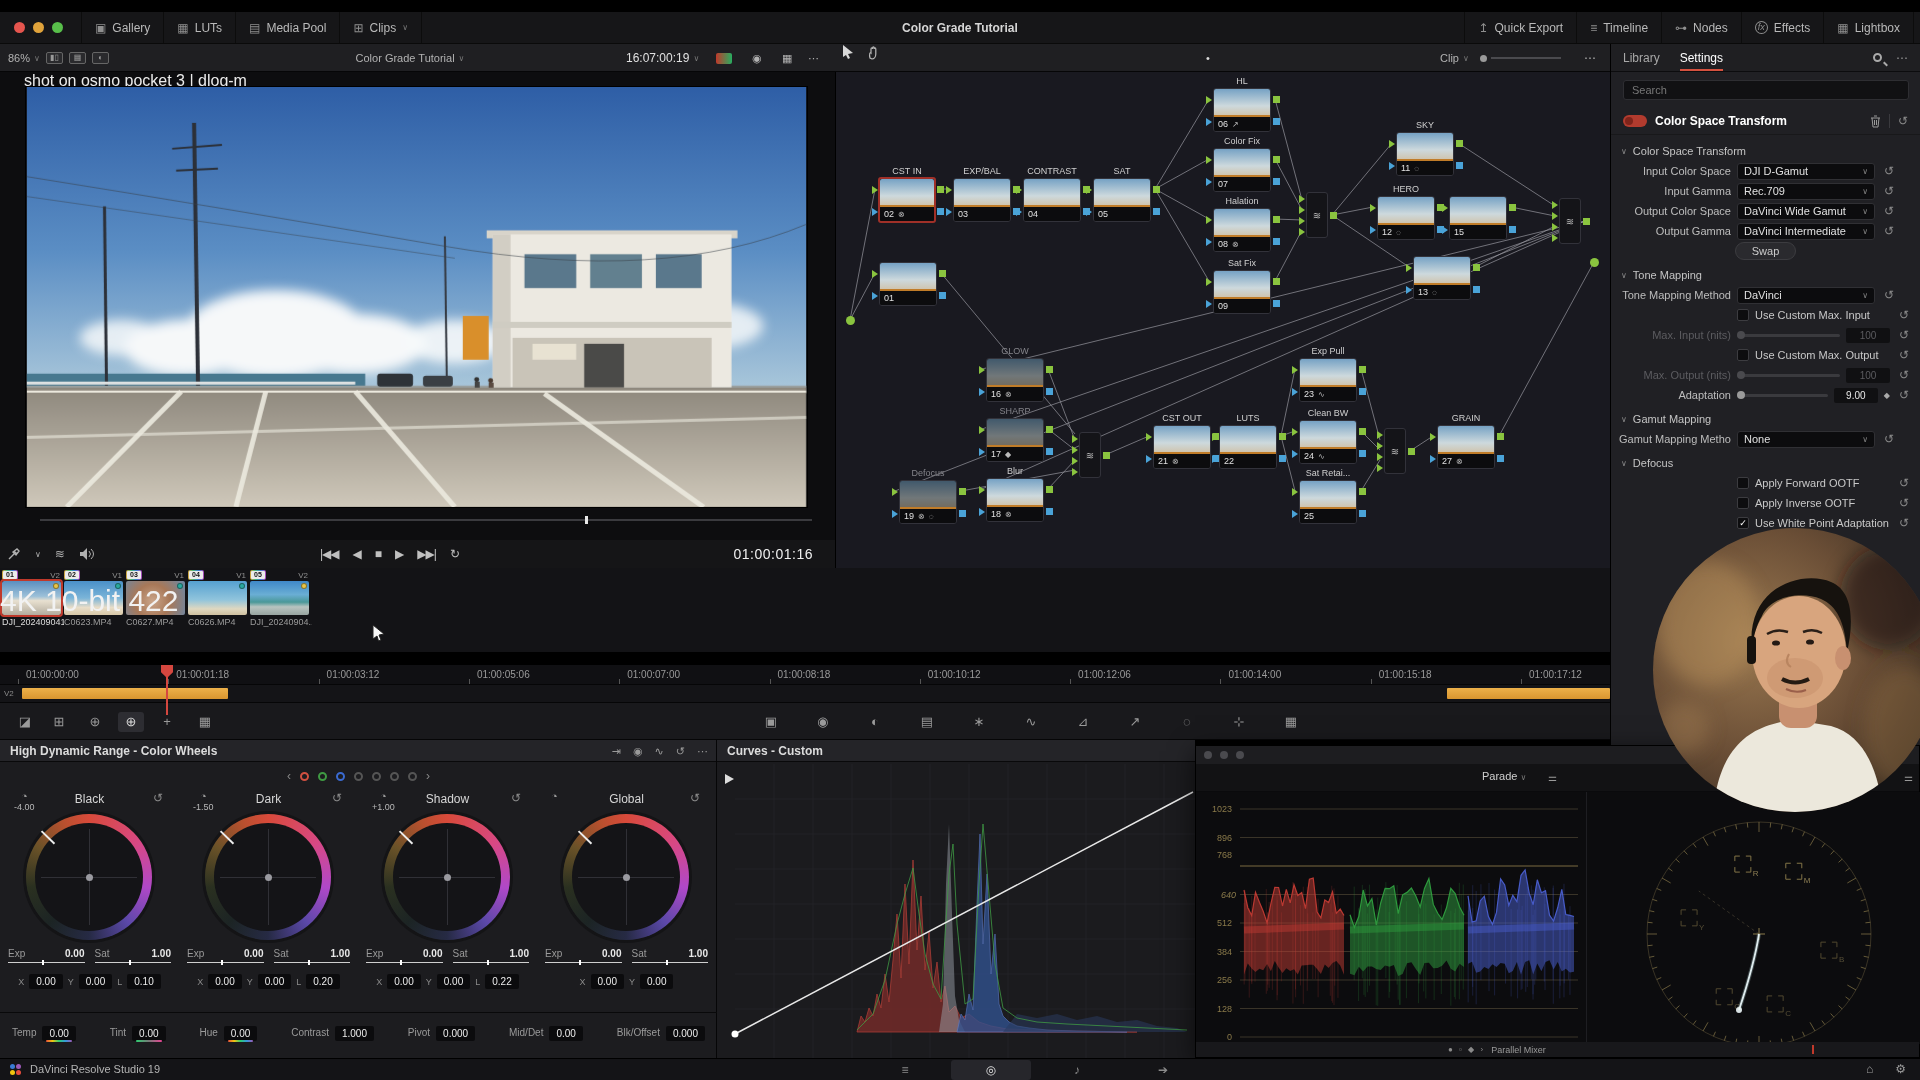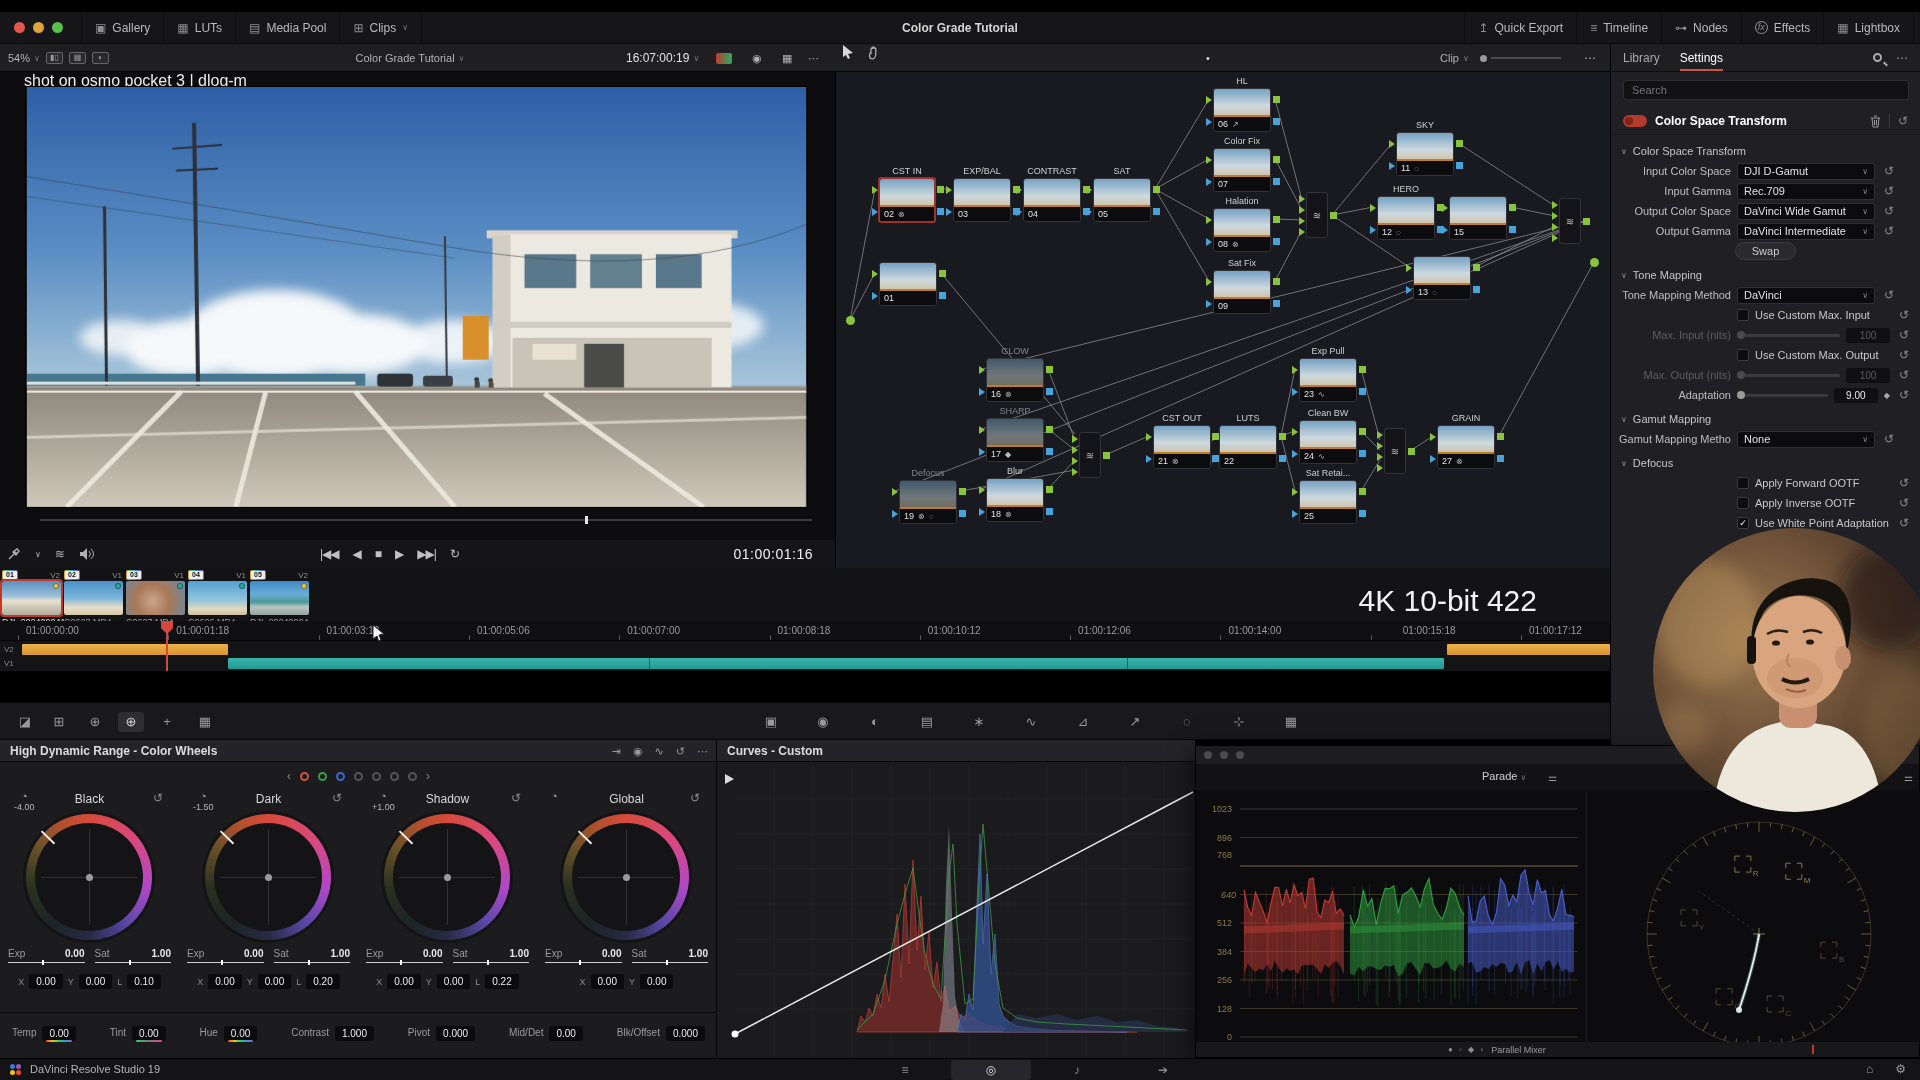--- a/index.html
+++ b/index.html
@@ -65,24 +65,24 @@
 .cthumb{position:relative;margin-top:1px;width:59px;height:34px;border-radius:2px}
 .clip.sel .cthumb{outline:2px solid #bf392b}
 .cdot{position:absolute;right:2px;top:2px;width:6px;height:6px;border-radius:50%;border:1px solid rgba(0,0,0,.4)}
 .cname{margin-top:2px;font-size:9px;color:#9a9a9a;white-space:nowrap;overflow:hidden;width:62px}
 .clip.sel .cname{color:#dedede}
 .c1{background:linear-gradient(180deg,#5a8fc0,#9cc0d8 45%,#e8e0d0 58%,#b3ac9e)}
 .c2{background:linear-gradient(180deg,#4a90c8,#7ab4d8 50%,#e8ddc8 78%,#d8c8a8)}
 .c3{background:radial-gradient(circle at 45% 60%,#caa58a,#a87858 45%,#6a88a8)}
 .c4{background:linear-gradient(180deg,#55a0d0,#90c4dc 55%,#e0d8c0 82%,#cfc0a0)}
 .c5{background:linear-gradient(180deg,#3f88c8,#6aaed4 40%,#4a9898 62%,#b8c4c0 76%,#98a4a0)}
-#resolution{position:absolute;left:0;width:1537px;top:16px;text-align:right;color:#f2f2f2;font-size:30px}
+#resolution{position:absolute;left:0;width:1537px;top:16px;text-align:left;color:#f2f2f2;font-size:30px}
 #cursor{position:absolute;left:372px;top:56px;z-index:3}
 
-#timeline{left:0;top:621px;width:1610px;height:50px;background:#141417}
+#timeline{left:0;top:665px;width:1610px;height:50px;background:#141417}
 #ruler{position:absolute;left:0;top:0;width:100%;height:20px;background:#101013;border-bottom:1px solid #060607}
 .rlab{position:absolute;top:4px;color:#9a9a9a;font-size:10px}
 .rtick{position:absolute;top:14px;width:1px;height:5px;background:#555}
 .trklab{position:absolute;left:4px;color:#8a8a8a;font-size:8px}
 .tclip{position:absolute;height:11px;border-radius:1px}
 .tclip.or{background:linear-gradient(180deg,#edb14a,#d9952f)}
 .tclip.te{background:linear-gradient(180deg,#35b3ab,#259a93)}
 .tdiv{position:absolute;top:0;width:1px;height:11px;background:#116a66}
 #playhead{position:absolute;left:166px;top:0;width:2px;height:50px;background:#d5473f;z-index:2}
 #playhead:before{content:"";position:absolute;left:-5px;top:0;width:12px;height:13px;background:#d5473f;clip-path:polygon(0 0,100% 0,100% 55%,50% 100%,0 55%)}
@@ -247,21 +247,21 @@
       </div>
       <div class="tbtn">
         <span class="tbi">▦</span>
         <span class="tbl">Lightbox</span>
       </div>
     </div>
 </div>
 
 <div class="abs" id="toolbar2">
   <div class="it" style="left:8px">
-    <span>54%</span>
+    <span>86%</span>
       <span class="chev">∨</span>
   </div>
   <div class="it" style="left:46px;gap:6px">
     <span class="vicon">▮▯</span>
     <span class="vicon">▦</span>
     <span class="vicon">◐</span>
   </div>
   <div class="it" style="left:300px;width:220px;justify-content:center">
     <span>Color Grade Tutorial</span>
       <span class="chev">∨</span>
@@ -823,21 +823,21 @@
       <span class="rlab" style="left: 627.2px;">01:00:07:00</span>
       <span class="rtick" style="left: 619.2px;"></span>
       <span class="rlab" style="left: 777.5px;">01:00:08:18</span>
       <span class="rtick" style="left: 769.5px;"></span>
       <span class="rlab" style="left: 927.8px;">01:00:10:12</span>
       <span class="rtick" style="left: 919.8px;"></span>
       <span class="rlab" style="left: 1078.1px;">01:00:12:06</span>
       <span class="rtick" style="left: 1070.1px;"></span>
       <span class="rlab" style="left: 1228.4px;">01:00:14:00</span>
       <span class="rtick" style="left: 1220.4px;"></span>
-      <span class="rlab" style="left: 1378.7px; margin-left: 24px;">01:00:15:18</span>
+      <span class="rlab" style="left: 1378.7px;">01:00:15:18</span>
       <span class="rtick" style="left: 1370.7px;"></span>
       <span class="rlab" style="left: 1529px;">01:00:17:12</span>
       <span class="rtick" style="left: 1521px;"></span>
     </div>
   <span class="trklab" style="top:24px">V2</span>
   <span class="trklab" style="top:38px">V1</span>
   <div class="tclip or" style="left:22px;top:23px;width:206px"></div>
   <div class="tclip or" style="left:1447px;top:23px;width:163px"></div>
   <div class="tclip te" style="left:228px;top:37px;width:1216px">
     <span class="tdiv" style="left:421px"></span>

